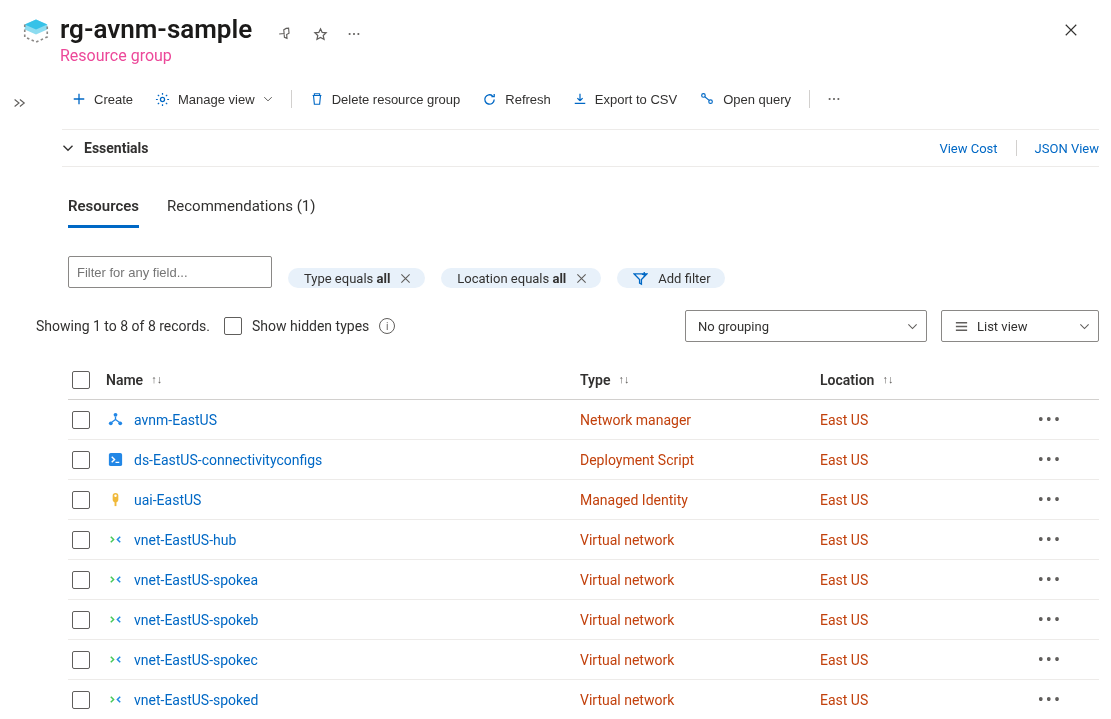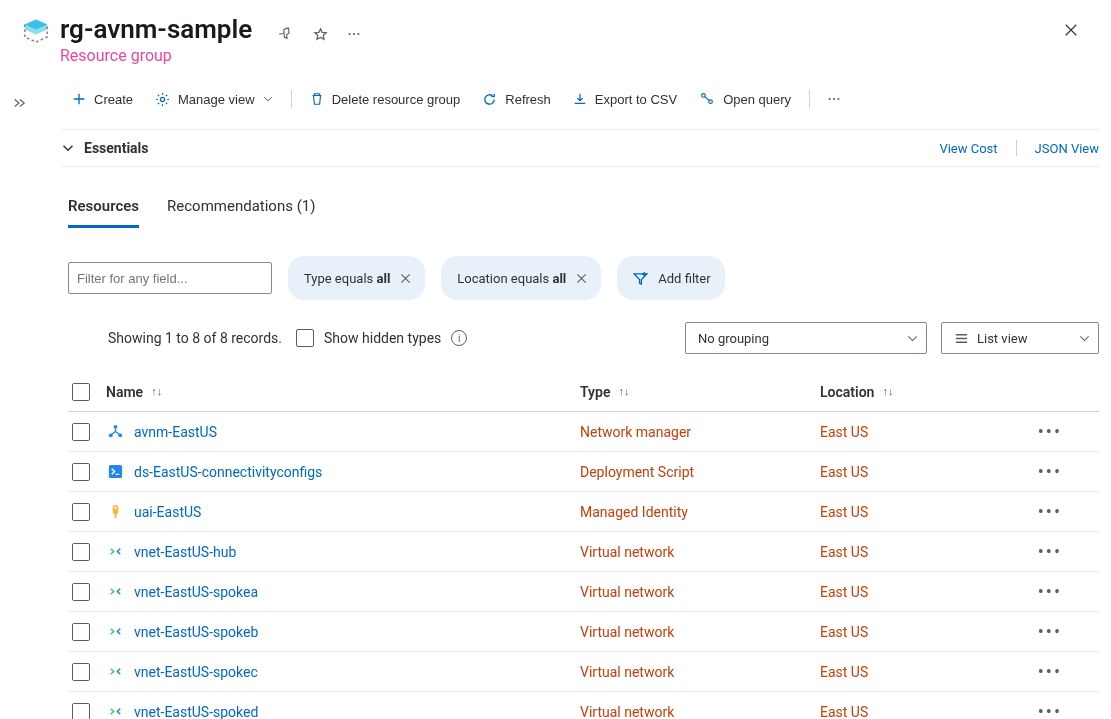--- a/index.html
+++ b/index.html
@@ -80,40 +80,40 @@
     border-bottom: none;
   }
   .tab {
     padding-bottom: 10px; font-size:15px; color:#323130; cursor:pointer;
     border-bottom: 3px solid transparent;
   }
   .tab.active { font-weight:600; border-bottom-color:#0068c5; }
 
   
   .filterbar {
-    display:flex; align-items:center; gap:16px;
+    display:flex; align-items:flex-end; gap:16px;
     padding: 28px 24px 0 68px;
   }
   .filter-input {
     width:204px; height:32px; border:1px solid #8a8886; border-radius:2px;
     padding:0 8px; font-size:13px;
   }
   .pill {
     display:flex; align-items:center; gap:10px;
-    height:44px; padding:0 14px 0 16px;
+    height:20px; padding:0 14px 0 16px;
     background:#e8f1fa; border-radius:16px; font-size:13px; cursor:pointer;
   }
   .pill b { font-weight:700; }
   .pill .x { color:#605e5c; cursor:pointer; }
   .pill.addf svg { color:#0068c5; }
 
   
   .recordsrow {
     display:flex; align-items:center; gap:14px;
-    padding: 22px 12px 0 108px;
+    padding: 22px 12px 0 36px;
   }
   .showing { font-size:14px; color:#323130; }
   .chk-inline { display:flex; align-items:center; gap:10px; }
   .chkbox {
     width:18px; height:18px; border:1px solid #605e5c; border-radius:2px; background:#fff; cursor:pointer;
     display:inline-block;
   }
   .info-dot {
     width:16px; height:16px; border:1px solid #605e5c; border-radius:50%;
     display:flex; align-items:center; justify-content:center; font-size:10px; color:#605e5c;

